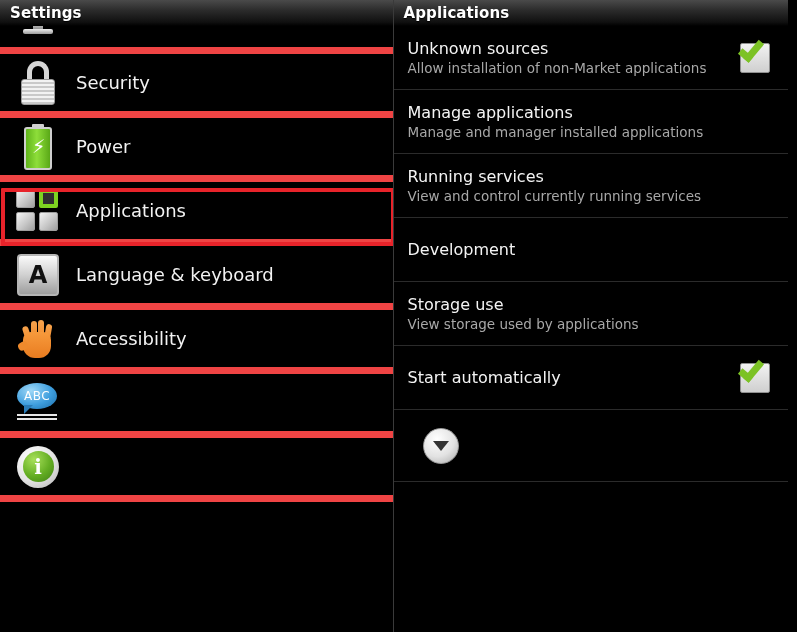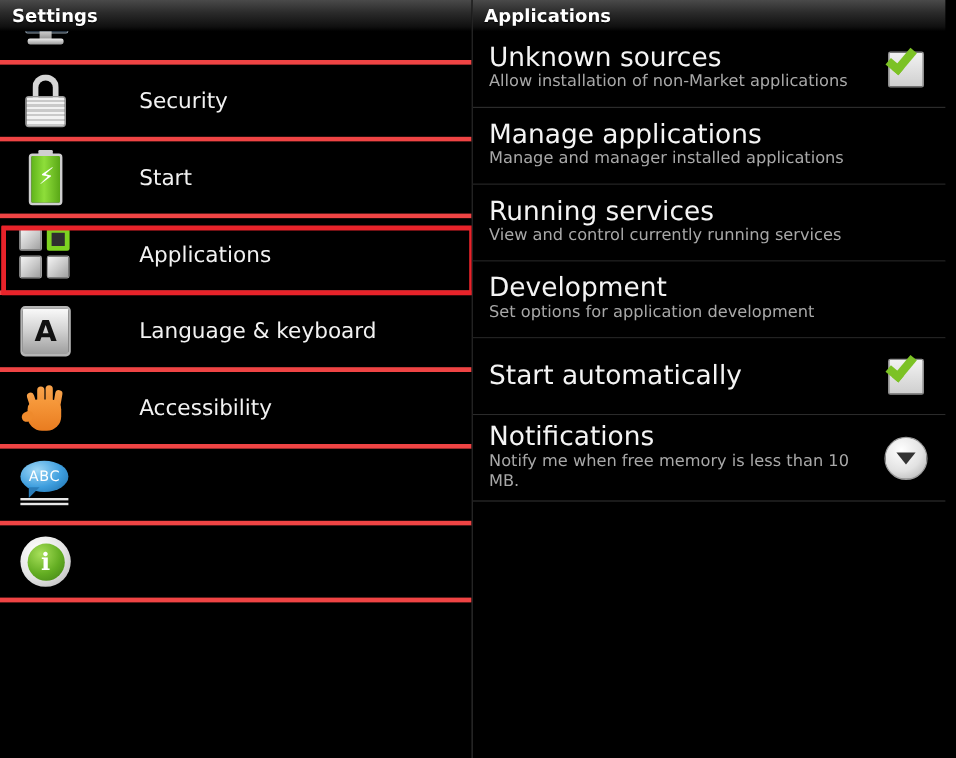--- a/index.html
+++ b/index.html
@@ -49,24 +49,23 @@
     text-shadow: 0 1px 1px #000;
   }
 
   
   .left-list { position: relative; }
   .l-row {
     position: relative;
     height: 64px;
     display: flex;
     align-items: center;
-    border-bottom: 4px solid #ef4444;
+    border-bottom: 7px solid #ef4444;
     box-sizing: border-box;
     background: #000;
-    gap: 40px;
   }
   .l-row.partial {
     height: 28px;
     align-items: flex-end;
     overflow: hidden;
   }
   .l-icon {
     width: 56px;
     min-width: 56px;
     height: 48px;
@@ -89,21 +88,21 @@
     min-height: 64px;
     display: flex;
     align-items: center;
     border-bottom: 1px solid #2b2b2b;
     box-sizing: border-box;
     padding: 6px 0 6px 14px;
     background: #000;
   }
   .r-texts { flex: 1; padding-right: 8px; }
   .r-title {
-    font-size: 22px;
+    font-size: 16px;
     color: #f4f4f4;
     line-height: 21px;
   }
   .r-sub {
     font-size: 13.5px;
     color: #a8a8a8;
     line-height: 17px;
     margin-top: 1px;
   }
   .r-ctrl {
@@ -381,21 +380,21 @@
       </div>
 
       <div class="l-row">
         <div class="l-icon">
           <div class="ic-batt">
               <div class="cap"></div>
               <div class="shell"></div>
               <div class="bolt"></div>
             </div>
         </div>
-        <span class="l-label">Start</span>
+        <span class="l-label">Power</span>
       </div>
 
       <div class="l-row">
         <div class="l-icon">
           <div class="ic-apps">
             <div class="sq a"></div>
               <div class="sq b"></div>
             <div class="sq c"></div>
               <div class="sq d"></div>
           </div>
@@ -488,42 +487,44 @@
         <div class="r-texts">
           <div class="r-title">Running services</div>
           <div class="r-sub">View and control currently running services</div>
         </div>
         <div class="r-ctrl"></div>
       </div>
 
       <div class="r-row">
         <div class="r-texts">
           <div class="r-title">Development</div>
-          <div class="r-sub">Set options for application development</div>
         </div>
         <div class="r-ctrl"></div>
       </div>
 
+      <div class="r-row">
+        <div class="r-texts">
+          <div class="r-title">Storage use</div>
+          <div class="r-sub">View storage used by applications</div>
+        </div>
+        <div class="r-ctrl"></div>
+      </div>
 
       <div class="r-row">
         <div class="r-texts">
           <div class="r-title">Start automatically</div>
         </div>
         <div class="r-ctrl">
           <div class="ic-check">
             <div class="tick"></div>
           </div>
         </div>
       </div>
 
       <div class="r-row tall">
-        <div class="r-texts">
-          <div class="r-title">Notifications</div>
-          <div class="r-sub">Notify me when free memory is less than 10 MB.</div>
-        </div>
         <div class="r-ctrl">
           <div class="ic-dropdown">
             <div class="caret"></div>
           </div>
         </div>
       </div>
 
     </div>
 
   </div>

